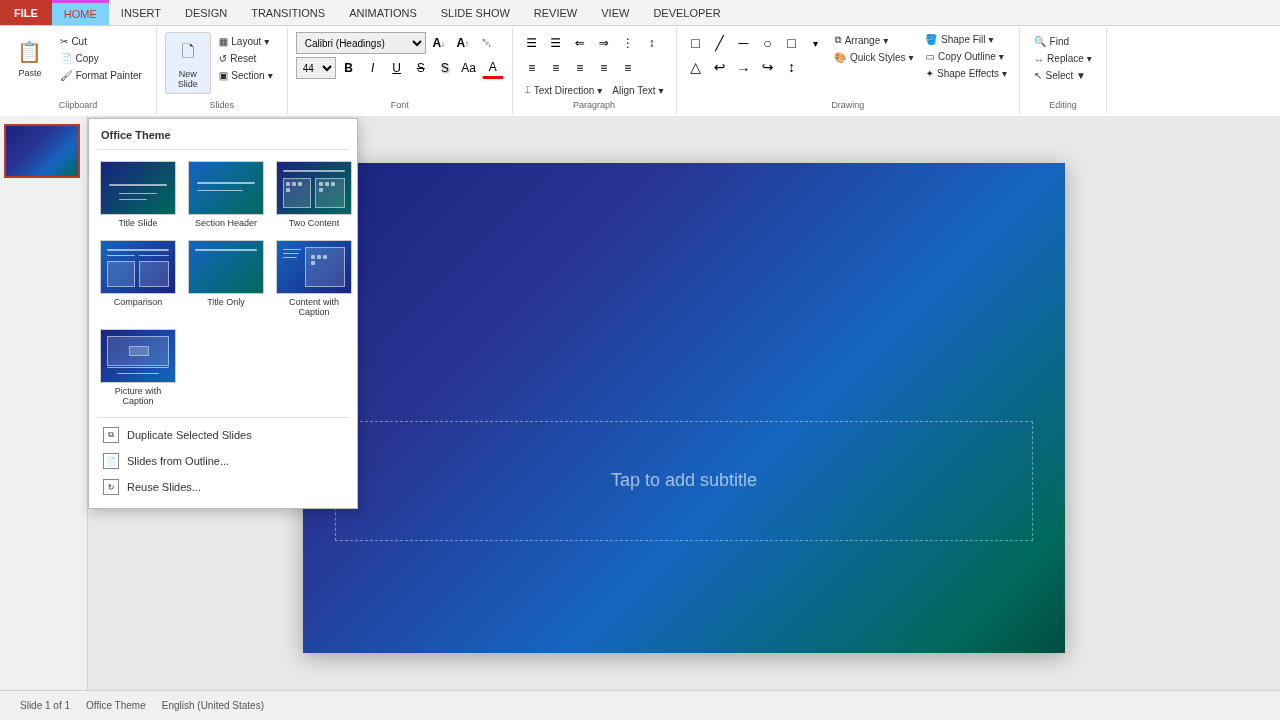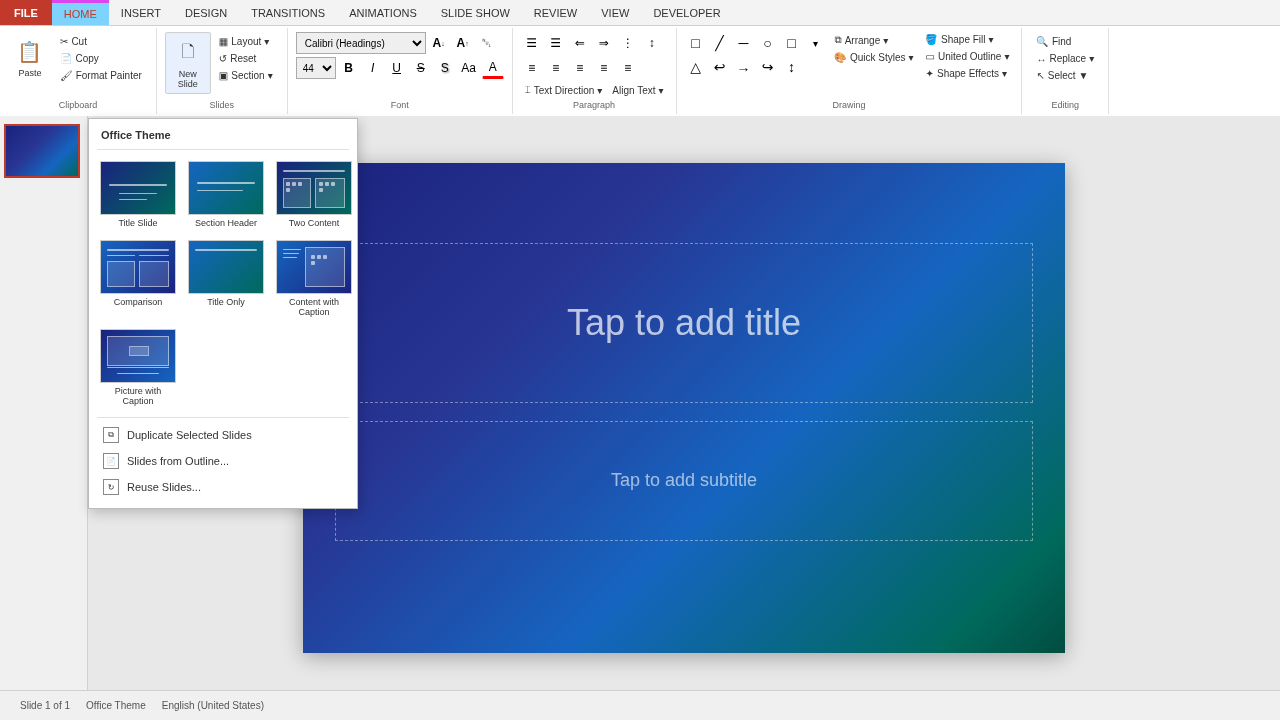--- a/index.html
+++ b/index.html
@@ -525,21 +525,21 @@
         </div>
       </div>
       <div style="display:flex;flex-direction:column;gap:2px;">
         <div class="ribbon-btn-small">
           <span>🪣</span>
           <span>Shape Fill</span>
           <span>▾</span>
         </div>
         <div class="ribbon-btn-small">
           <span>▭</span>
-          <span>United Outline</span>
+          <span>Copy Outline</span>
           <span>▾</span>
         </div>
         <div class="ribbon-btn-small">
           <span>✦</span>
           <span>Shape Effects</span>
           <span>▾</span>
         </div>
       </div>
     </div>
     <span class="ribbon-group-label">Drawing</span>
@@ -569,23 +569,20 @@
 
   <div class="slide-panel">
     <div class="slide-thumb-container">
 
       <div class="slide-thumb"></div>
     </div>
   </div>
 
   <div class="content-area">
     <div class="slide-canvas">
-      <div class="slide-title-box">
-        <span class="slide-title-text">Tap to add title</span>
-      </div>
       <div class="slide-subtitle-box">
         <span class="slide-subtitle-text">Tap to add subtitle</span>
       </div>
     </div>
   </div>
 </div>
 
 <div class="slide-layout-panel">
   <div class="panel-header">Office Theme</div>
   <div class="layout-grid">

